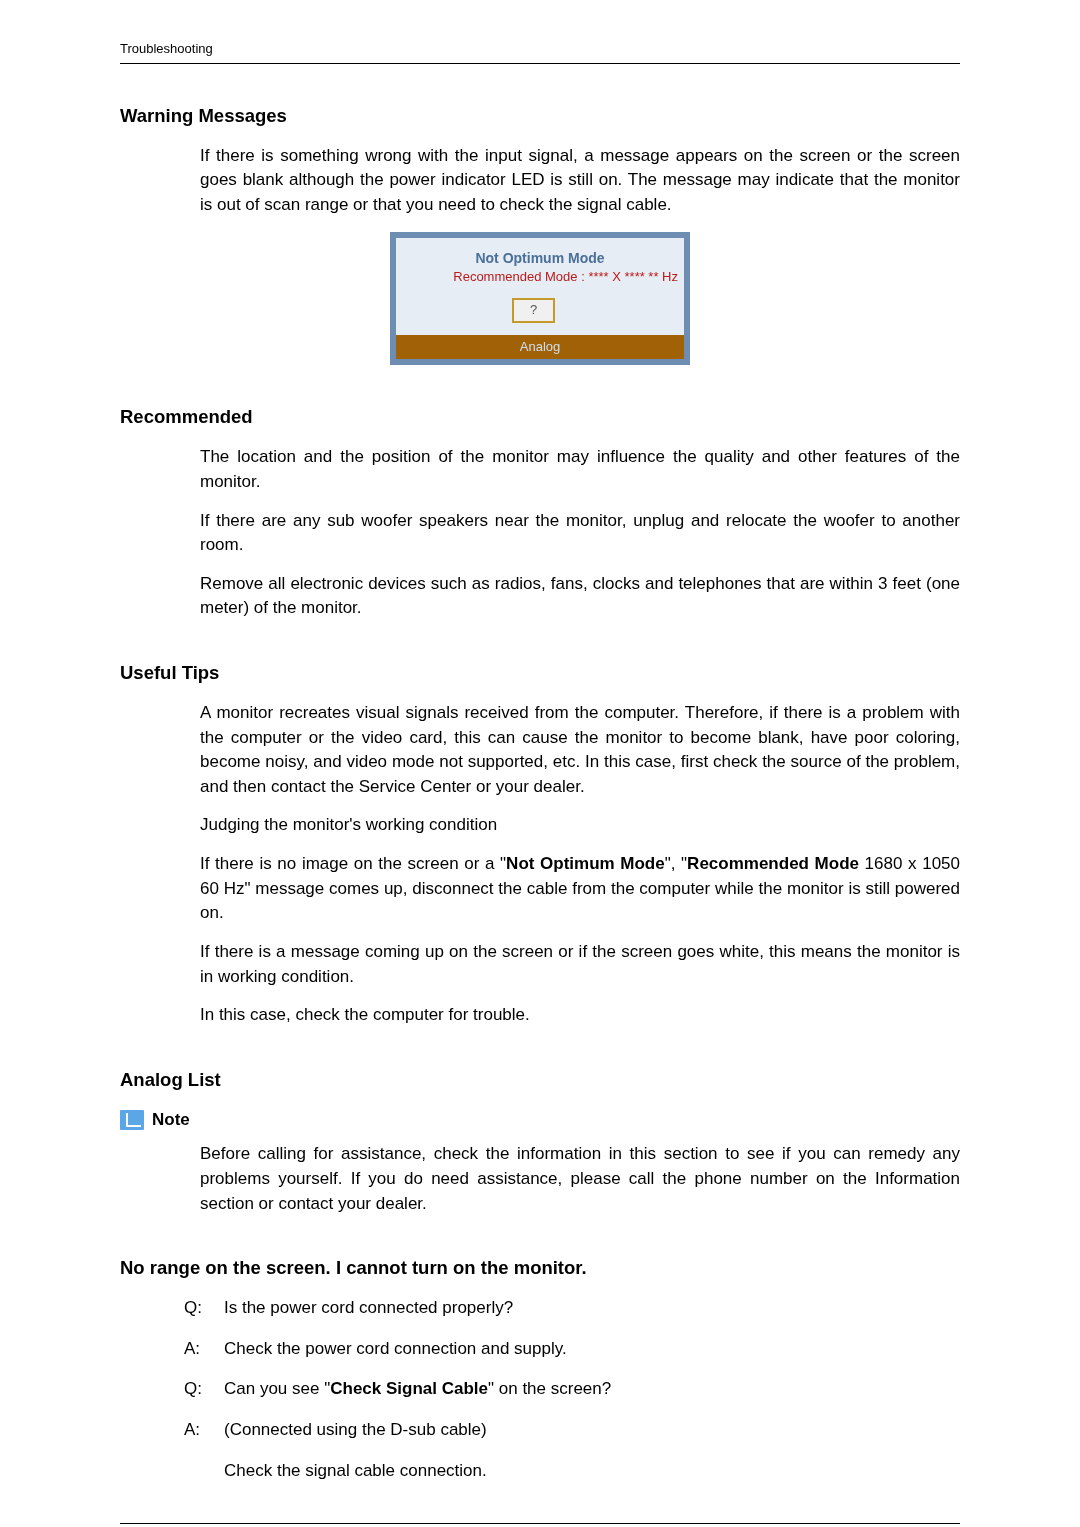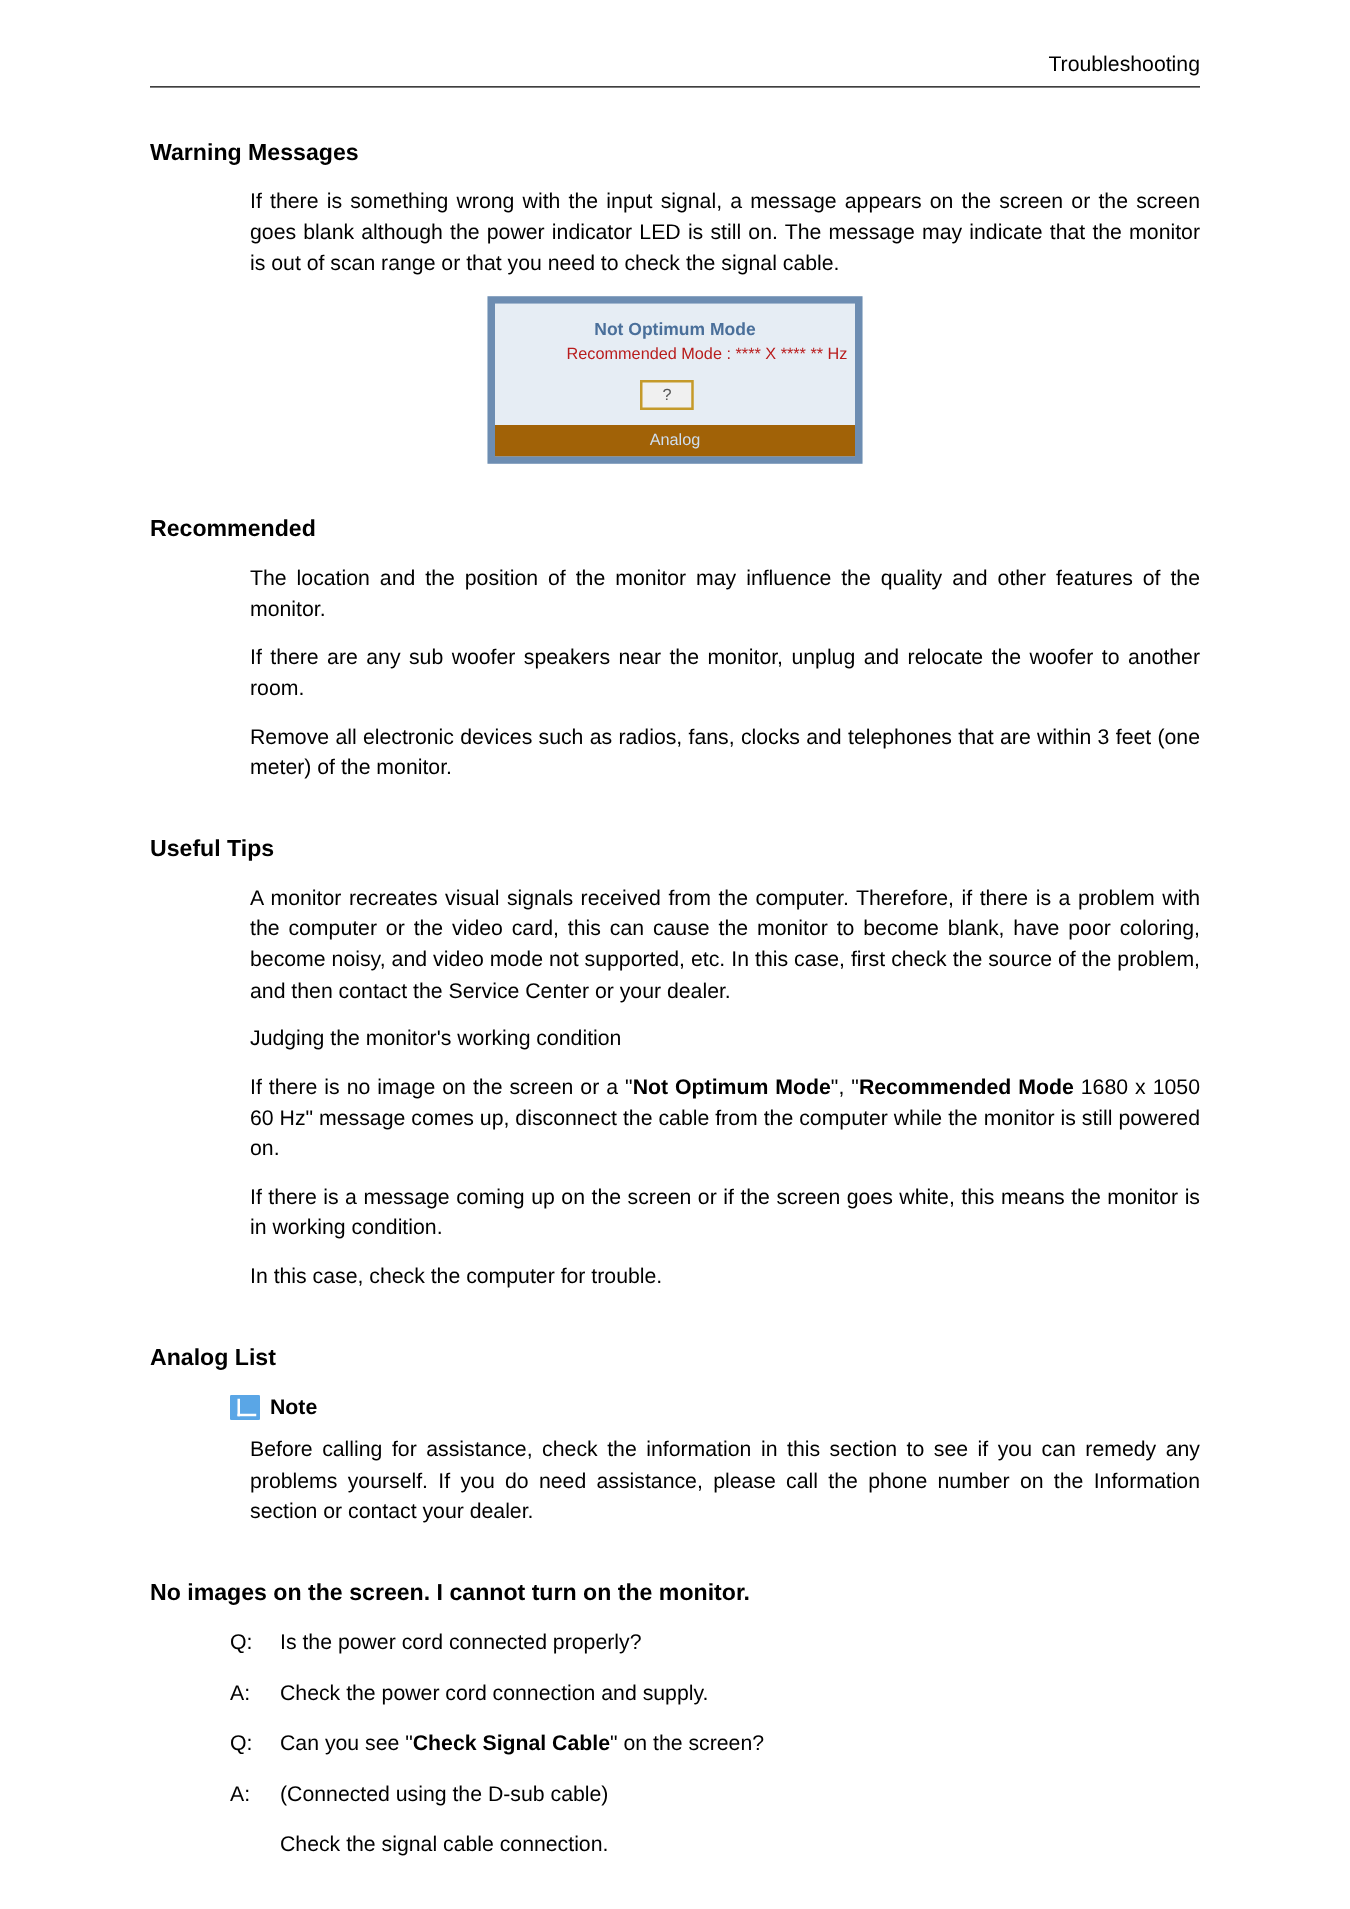--- a/index.html
+++ b/index.html
@@ -7,25 +7,25 @@
     background: #ffffff;
     font-family: Arial, Helvetica, sans-serif;
     color: #000;
     width: 1080px;
     margin: 0 auto;
     padding: 40px 120px 60px 120px;
     font-size: 17px;
     line-height: 1.45;
   }
   .page-header {
-    text-align: right;
+    text-align: left;
     border-bottom: 1px solid #000;
     padding-bottom: 4px;
     margin-bottom: 30px;
-    font-size: 17px;
+    font-size: 13px;
   }
   h2.section-heading {
     font-size: 18.5px;
     font-weight: bold;
     margin-top: 39px;
     margin-bottom: 14px;
   }
   .body-block {
     margin-left: 80px;
     margin-bottom: 14px;
@@ -71,21 +71,20 @@
     padding: 1px 16px;
   }
   .osd-footer {
     background: #a16207;
     color: #cedef0;
     font-size: 13px;
     text-align: center;
     padding: 3px 0;
   }
   .note-row {
-    margin-left: 64px;
     margin-bottom: 10px;
     display: flex;
     align-items: center;
   }
   .note-icon {
     display: inline-block;
     width: 24px;
     height: 20px;
     background: #5aa6e6;
     border-radius: 1px;
@@ -160,21 +159,21 @@
 <p class="body-block">If there is a message coming up on the screen or if the screen goes white, this means the monitor is in working condition.</p>
 <p class="body-block">In this case, check the computer for trouble.</p>
 
 <h2 class="section-heading">Analog List</h2>
 <div class="note-row">
   <span class="note-icon"></span>
   <span class="note-label">Note</span>
 </div>
 <p class="body-block">Before calling for assistance, check the information in this section to see if you can remedy any problems yourself. If you do need assistance, please call the phone number on the Information section or contact your dealer.</p>
 
-<h2 class="section-heading">No images on the screen. I cannot turn on the monitor.</h2>
+<h2 class="section-heading">No range on the screen. I cannot turn on the monitor.</h2>
 
 <div class="qa-list">
   <div class="qa-row">
     <div class="qa-label">Q:</div>
     <div class="qa-text">Is the power cord connected properly?</div>
   </div>
   <div class="qa-row">
     <div class="qa-label">A:</div>
     <div class="qa-text">Check the power cord connection and supply.</div>
   </div>

